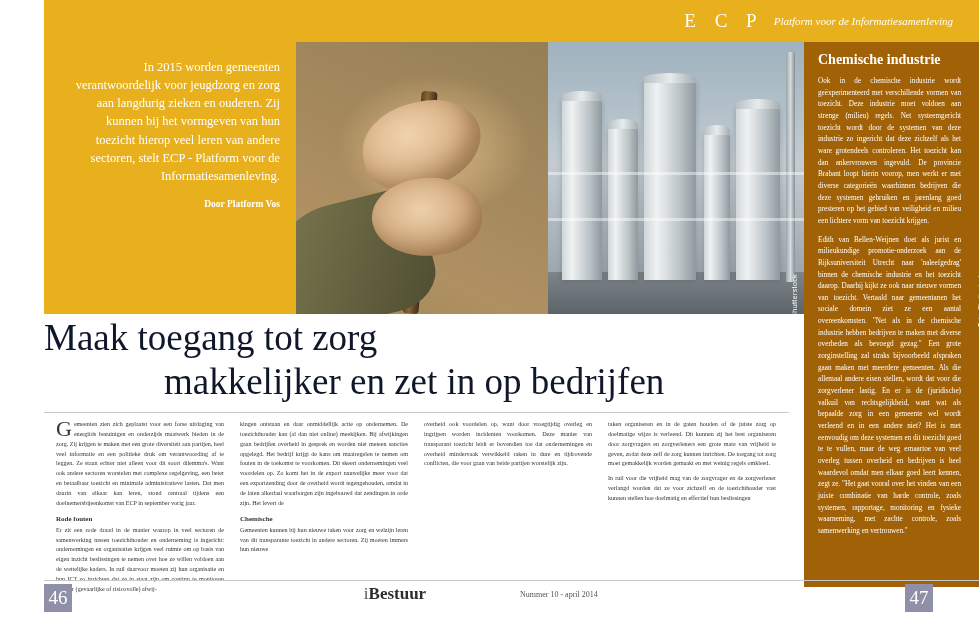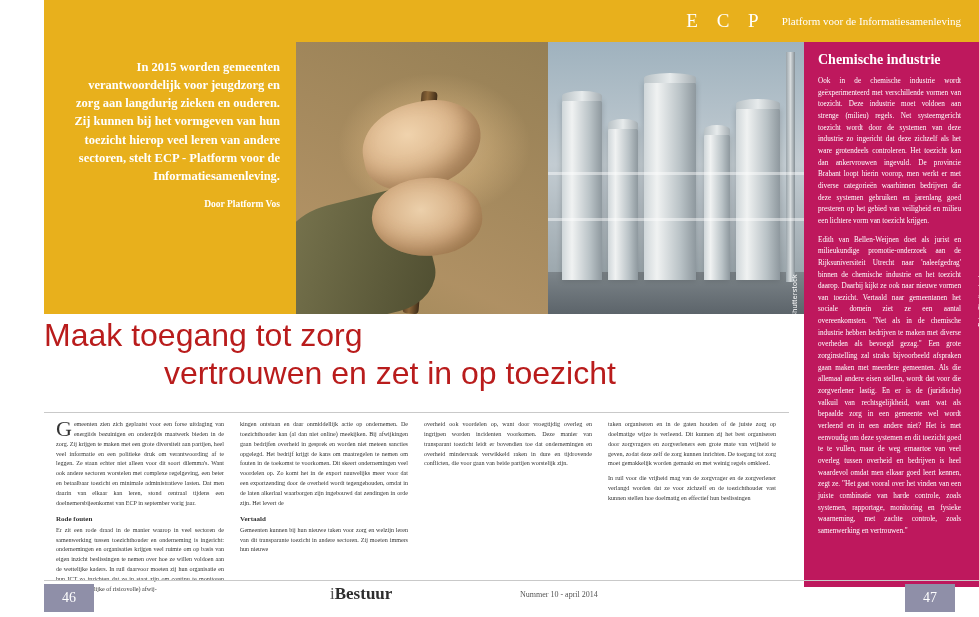--- a/index.html
+++ b/index.html
@@ -16,34 +16,34 @@
     background: #ffffff;
   }
 
   
   .topband {
     position: absolute;
     left: 44px; top: 0; width: 935px; height: 42px;
     background: #e8b01c;
   }
   .topband-inner {
-    position: absolute; right: 0; top: 0; height: 42px;
+    position: absolute; right: 8px; top: 0; height: 42px;
     display: flex; align-items: center; gap: 10px;
     padding-right: 18px;
   }
   .ecp-logo {
     font-family: "Liberation Serif", serif;
     font-size: 19px; letter-spacing: 7px;
     color: #ffffff; font-weight: 400;
   }
   .ecp-tag {
     font-family: "Liberation Serif", serif;
+    font-style: italic;
     font-size: 11px;
     color: #ffffff;
-    margin-left: 6px;
   }
 
   
   .gutter-left {
     position: absolute; left: 0; top: 0; width: 44px; height: 617px;
     background: #ffffff;
   }
 
   
   .hero {
@@ -54,21 +54,21 @@
   }
   
   .intro-block {
     position: absolute; left: 0; top: 0;
     width: 252px; height: 272px;
     background: #e8b01c;
     padding: 16px 16px 10px 20px;
   }
   .intro-text {
     font-family: "Liberation Serif", serif;
-    font-weight: bold;
+    font-weight: normal;
     font-size: 12.5px;
     line-height: 1.45;
     color: #ffffff;
     text-align: right;
   }
   .intro-author {
     margin-top: 14px;
     font-family: "Liberation Serif", serif;
     font-weight: bold;
     font-size: 9.5px;
@@ -168,21 +168,21 @@
     transform: rotate(-90deg);
     transform-origin: right bottom;
     white-space: nowrap;
     letter-spacing: 0.4px;
   }
 
   
   .sidebar {
     position: absolute; left: 804px; top: 42px;
     width: 175px; height: 545px;
-    background: #be185d;
+    background: #a16207;
     padding: 10px 14px 10px 14px;
   }
   .sidebar h2 {
     margin: 0 0 8px 0;
     font-family: "Liberation Serif", serif;
     font-weight: bold;
     font-size: 14px;
     color: #ffffff;
   }
   .sidebar p {
@@ -202,23 +202,23 @@
     transform-origin: right top;
     white-space: nowrap;
   }
 
   
   .headline {
     position: absolute; left: 44px; top: 316px;
     width: 760px; height: 86px;
   }
   .headline .l1, .headline .l2 {
-    font-family: Liberation Sans, sans-serif;
-    font-size: 32px;
-    color: #b91c1c;
+    font-family: Liberation Serif, serif;
+    font-size: 37px;
+    color: #0f172a;
     line-height: 1.2;
     white-space: nowrap;
   }
   .headline .l1 { margin-left: 0px; }
   .headline .l2 { margin-left: 120px; }
 
   .rule {
     position: absolute; left: 44px; top: 412px;
     width: 745px; height: 1px; background: #c9c9c9;
   }
@@ -253,33 +253,33 @@
     color: #333333;
   }
 
   
   .footer-line {
     position: absolute; left: 44px; top: 580px;
     width: 935px; height: 1px; background: #c9c9c9;
   }
   .folio {
     position: absolute; top: 584px;
-    width: 50px; height: 28px;
+    width: 28px; height: 28px;
     background: #8f8fa8;
     color: #ffffff;
     font-family: "Liberation Serif", serif;
-    font-size: 14px;
+    font-size: 19px;
     display: flex; align-items: center; justify-content: center;
   }
   .folio-left { left: 44px; }
   .folio-right { left: 905px; }
   .masthead {
     position: absolute; left: 330px; top: 584px;
     width: 130px;
-    text-align: left;
+    text-align: center;
     font-family: "Liberation Serif", serif;
     font-size: 17px;
     color: #555555;
   }
   .masthead b { color: #2d2d2d; }
   .issue {
     position: absolute; left: 520px; top: 590px;
     font-family: Liberation Serif, serif;
     font-size: 8px;
     color: #555555;
@@ -329,36 +329,36 @@
 
   <div class="sidebar">
     <h2>Chemische industrie</h2>
     <p>Ook in de chemische industrie wordt geëxperimenteerd met verschillende vormen van toezicht. Deze industrie moet voldoen aan strenge (milieu) regels. Net systeemgericht toezicht wordt door de systemen van deze industrie zo ingericht dat deze zichzelf als het ware grotendeels controleren. Het toezicht kan dan ankervrouwen ingevuld. De provincie Brabant loopt hierin voorop, men werkt er met diverse categorieën waarbinnen bedrijven die deze systemen gebruiken en jarenlang goed presteren op het gebied van veiligheid en milieu een lichtere vorm van toezicht krijgen.</p>
     <p>Edith van Bellen-Weijnen doet als jurist en milieukundige promotie-onderzoek aan de Rijksuniversiteit Utrecht naar 'naleefgedrag' binnen de chemische industrie en het toezicht daarop. Daarbij kijkt ze ook naar nieuwe vormen van toezicht. Vertaald naar gemeentanen het sociale domein ziet ze een aantal overeenkomsten. "Net als in de chemische industrie hebben bedrijven te maken met diverse overheden als bevoegd gezag." Een grote zorginstelling zal straks bijvoorbeeld afspraken gaan maken met meerdere gemeenten. Als die allemaal andere eisen stellen, wordt dat voor die zorgverlener lastig. En er is de (juridische) valkuil van rechtsgelijkheid, want wat als bepaalde zorg in een gemeente wel wordt verleend en in een andere niet? Het is met eenvoudig om deze systemen en dit toezicht goed te te vullen, maar de weg ernaartoe van veel overleg tussen overheid en bedrijven is heel waardevol omdat men elkaar goed leert kennen, zegt ze. "Het gaat vooral over het vinden van een juiste combinatie van harde controle, zoals systemen, rapportage, monitoring en fysieke waarneming, met zachte controle, zoals samenwerking en vertrouwen."</p>
     <div class="sidebar-credit">Foto: Shutterstock</div>
   </div>
 
   <div class="headline">
     <div class="l1">Maak toegang tot zorg</div>
-    <div class="l2">vertrouwen en zet   in op toezicht</div>
+    <div class="l2">makkelijker en zet   in op bedrijfen</div>
   </div>
 
   <div class="rule"></div>
 
   <div class="cols">
 
     <div class="col">
       <p class="dropcap-para">Gemeenten zien zich geplaatst voor een forse uitdaging van energiids bezuinigen en onderzijds maatwerk bieden in de zorg. Zij krijgen te maken met een grote diversiteit aan partijen, heel veel informatie en een politieke druk om verantwoording af te leggen. Ze staan echter niet alleen voor dit soort dilemma's. Want ook andere sectoren worstelen met complexe regelgeving, een beter en betaalbaar toezicht en minimale administratieve lasten. Dat men daarin van elkaar kan leren, stond centraal tijdens een doelnemersbijeenkomst van ECP in september vorig jaar.</p>
       <h4>Rode fouten</h4>
       <p>Er zit een rode draad in de manier waarop in veel sectoren de samenwerking tussen toezichthouder en onderneming is ingericht: ondernemingen en organisaties krijgen veel ruimte om op basis van eigen inzicht beslissingen te nemen over hoe ze willen voldoen aan de wettelijke kaders. In ruil daarvoor moeten zij hun organisatie en hun ICT zo inrichten dat ze in staat zijn om continu te monitoren waar er (gevaarlijke of risicovolle) afwij-</p>
     </div>
 
     <div class="col">
       <p>kingen ontstaan en daar onmiddellijk actie op ondernemen. De toezichthouder kan (al dan niet online) meekijken. Bij afwijkingen gaan bedrijfen overheid in gesprek en worden niet meteen sancties opgelegd. Het bedrijf krijgt de kans om maatregelen te nemen om fouten in de toekomst te voorkomen. Dit skeert ondernemingen veel voordelen op. Zo komt het in de export nauwelijks meer voor dat een exportzending door de overheid wordt tegengehouden, omdat in de laten alkerlaal waarborgen zijn ingebouwd dat zendingen in orde zijn. Het levert de</p>
-      <h4>Vertaald</h4>
+      <h4>Chemische</h4>
       <p>Gemeenten kunnen bij hun nieuwe taken voor zorg en welzijn leren van dit transparante toezicht in andere sectoren. Zij moeten immers hun nieuwe</p>
     </div>
 
     <div class="col">
       <p>overheid ook voordelen op, want door vroegtijdig overleg en ingrijpen worden incidenten voorkomen. Deze manier van transparant toezicht leidt er bovendien toe dat ondernemingen en overheid mindervaak verwikkeld raken in dure en tijdrovende conflicten, die voor gaan van beide partijen worstelijk zijn.</p>
     </div>
 
     <div class="col">
       <p>taken organiseren en in de gaten houden of de juiste zorg op doelmatige wijze is verleend. Dit kunnen zij het best organiseren door zorgvragers en zorgverleners een grote mate van vrijheid te geven, zodat deze zelf de zorg kunnen inrichten. De toegang tot zorg moet gemakkelijk worden gemaakt en met weinig regels omkleed.</p>
       <p>In ruil voor die vrijheid mag van de zorgvrager en de zorgverlener verlangd worden dat ze voor zichzelf en de toezichthouder vast kunnen stellen hoe doelmatig en effectief hun beslissingen</p>

